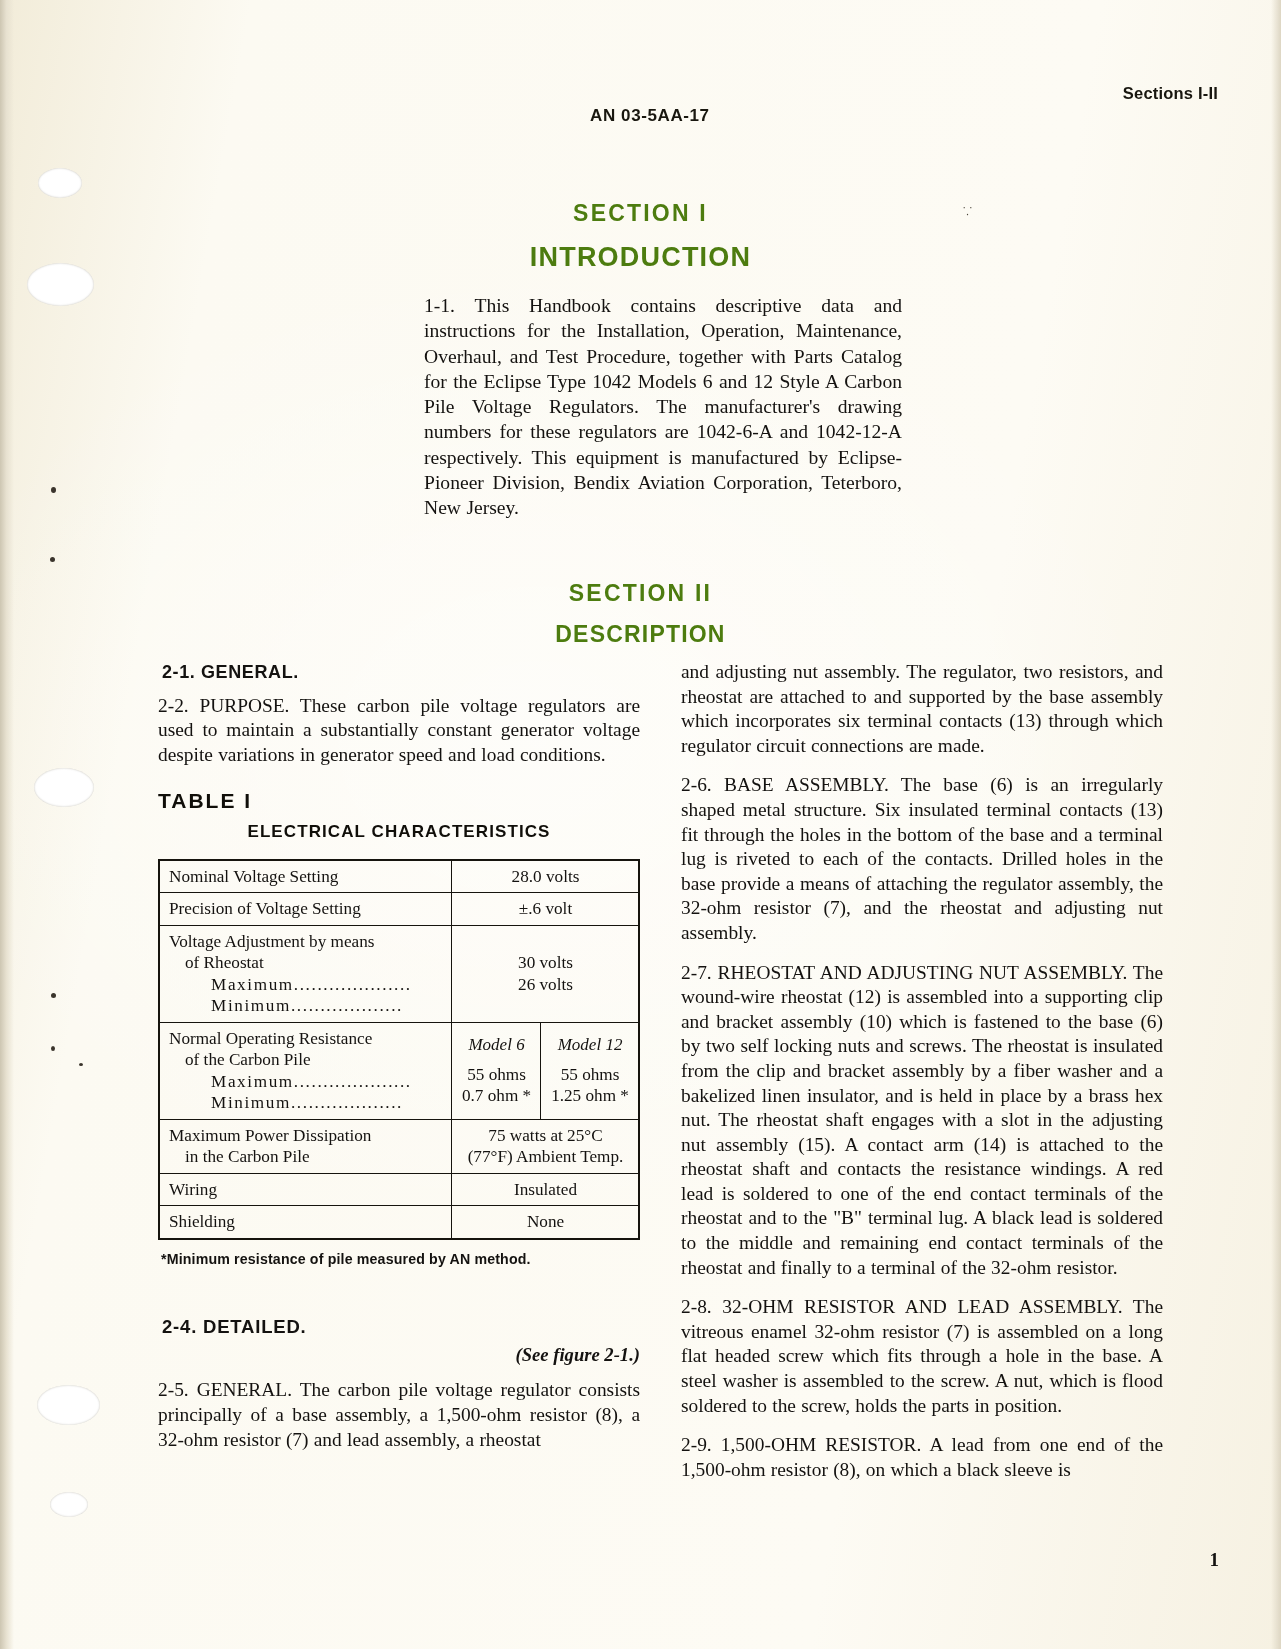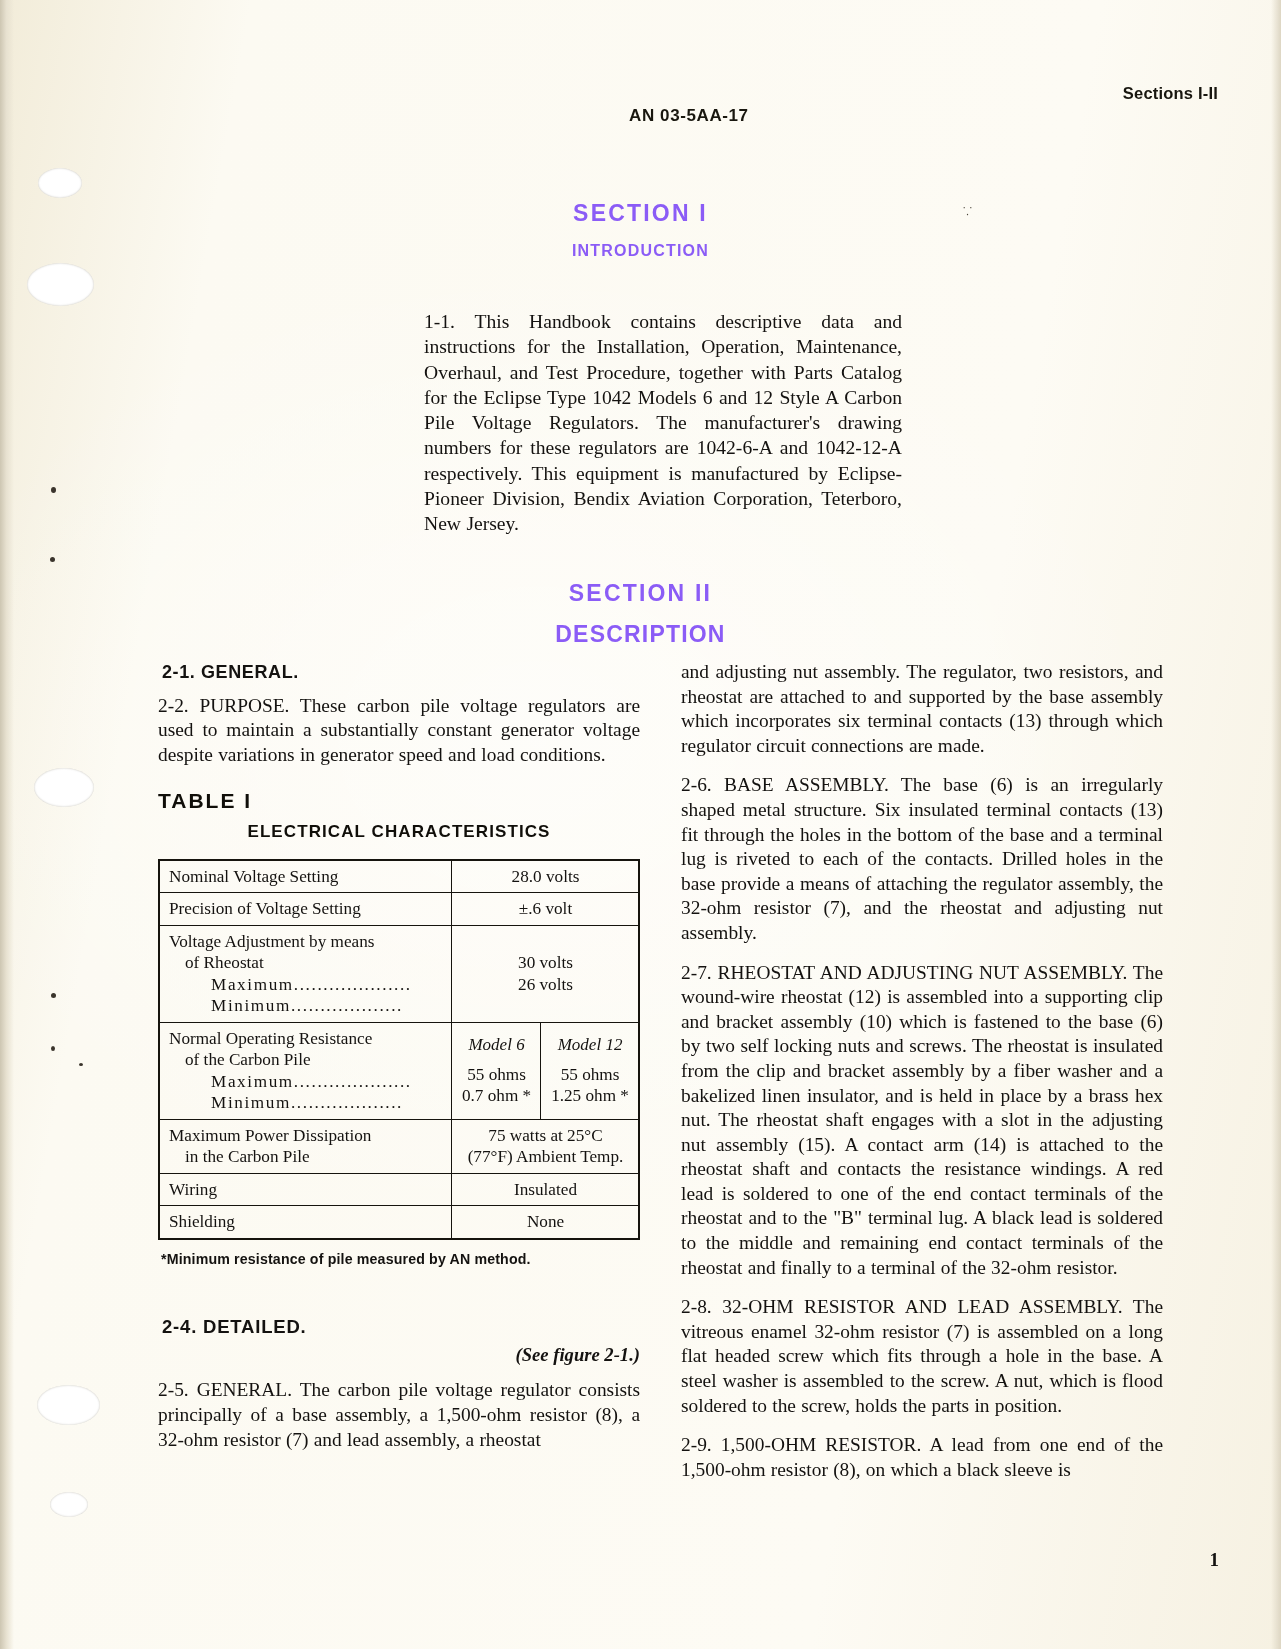--- a/index.html
+++ b/index.html
@@ -77,47 +77,46 @@
   }
   .doc-number {
     position: absolute;
     top: 106px;
     left: 590px;
     font-family: "Liberation Sans", "DejaVu Sans", sans-serif;
     font-weight: bold;
     font-size: 17px;
     letter-spacing: 0.6px;
     color: #19170f;
-    margin-left: 39px;
   }
 
   
   .sec-heading {
     text-align: center;
     font-family: "Liberation Sans", "DejaVu Sans", sans-serif;
     font-weight: bold;
-    color: #8b5cf6;
+    color: #4d7c0f;
   }
   #sectionI-title {
     position: absolute;
     top: 200px;
     left: 0; right: 0;
     font-size: 23px;
     letter-spacing: 2.2px;
   }
   #sectionI-sub {
     position: absolute;
     top: 242px;
     left: 0; right: 0;
-    font-size: 16px;
+    font-size: 27px;
     letter-spacing: 1.2px;
   }
   .intro-para {
     position: absolute;
-    top: 309px;
+    top: 293px;
     left: 424px;
     width: 478px;
     font-size: 19.6px;
     line-height: 25.3px;
     text-align: justify;
     text-align-last: left;
     word-spacing: 0.5px;
   }
 
   

